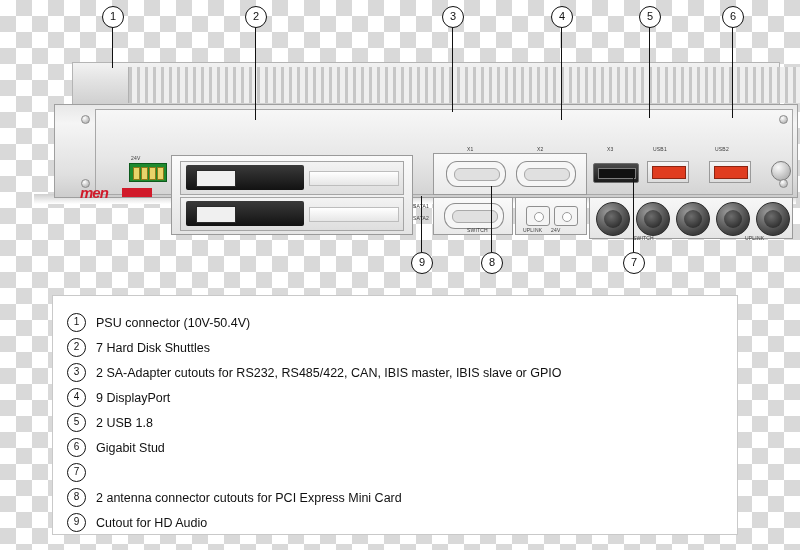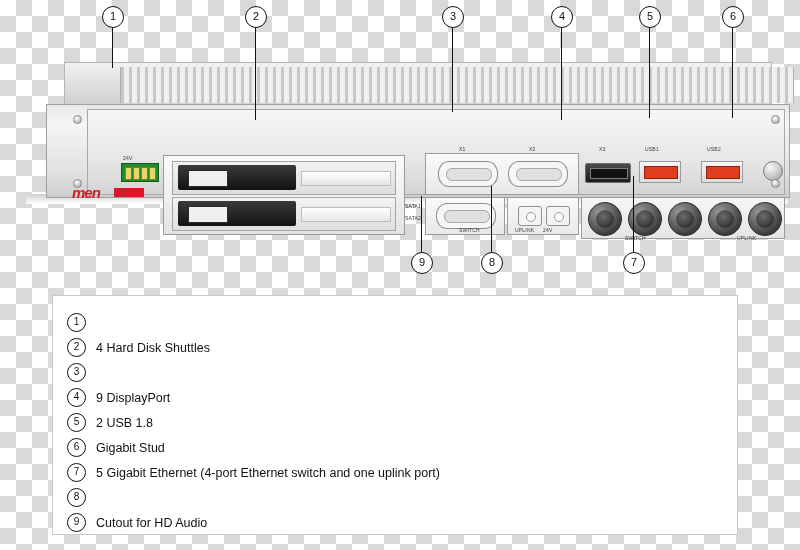--- a/index.html
+++ b/index.html
@@ -42,21 +42,21 @@
   .leader {
     position: absolute;
     width: 1px;
     background: #111;
     z-index: 30;
   }
 
   
   .device-wrap {
     position: absolute;
-    left: 26px;
+    left: 34px;
     top: 62px;
     width: 762px;
     height: 150px;
   }
   .shadow-base {
     position: absolute;
     left: 0; top: 132px;
     width: 762px; height: 10px;
     background: linear-gradient(to bottom, #cfcfcf, #ffffff);
   }
@@ -460,46 +460,48 @@
   <div class="callout" style="left:551px; top:6px;">4</div>
   <div class="callout" style="left:639px; top:6px;">5</div>
   <div class="callout" style="left:722px; top:6px;">6</div>
   <div class="callout" style="left:623px; top:252px;">7</div>
   <div class="callout" style="left:481px; top:252px;">8</div>
   <div class="callout" style="left:411px; top:252px;">9</div>
 
   <div class="legend">
     <div class="legend-row">
       <div class="legend-num">1</div>
+      <div class="legend-text">PSU connector (10V-50.4V)</div>
     </div>
     <div class="legend-row">
       <div class="legend-num">2</div>
-      <div class="legend-text">4 Hard Disk Shuttles</div>
+      <div class="legend-text">7 Hard Disk Shuttles</div>
     </div>
     <div class="legend-row">
       <div class="legend-num">3</div>
+      <div class="legend-text">2 SA-Adapter cutouts for RS232, RS485/422, CAN, IBIS master, IBIS slave or GPIO</div>
     </div>
     <div class="legend-row">
       <div class="legend-num">4</div>
       <div class="legend-text">9 DisplayPort</div>
     </div>
     <div class="legend-row">
       <div class="legend-num">5</div>
       <div class="legend-text">2 USB 1.8</div>
     </div>
     <div class="legend-row">
       <div class="legend-num">6</div>
       <div class="legend-text">Gigabit Stud</div>
     </div>
     <div class="legend-row">
       <div class="legend-num">7</div>
-      <div class="legend-text">5 Gigabit Ethernet (4-port Ethernet switch and one uplink port)</div>
     </div>
     <div class="legend-row">
       <div class="legend-num">8</div>
+      <div class="legend-text">2 antenna connector cutouts for PCI Express Mini Card</div>
     </div>
     <div class="legend-row">
       <div class="legend-num">9</div>
       <div class="legend-text">Cutout for HD Audio</div>
     </div>
   </div>
 
 </div>
 
 </body></html>

